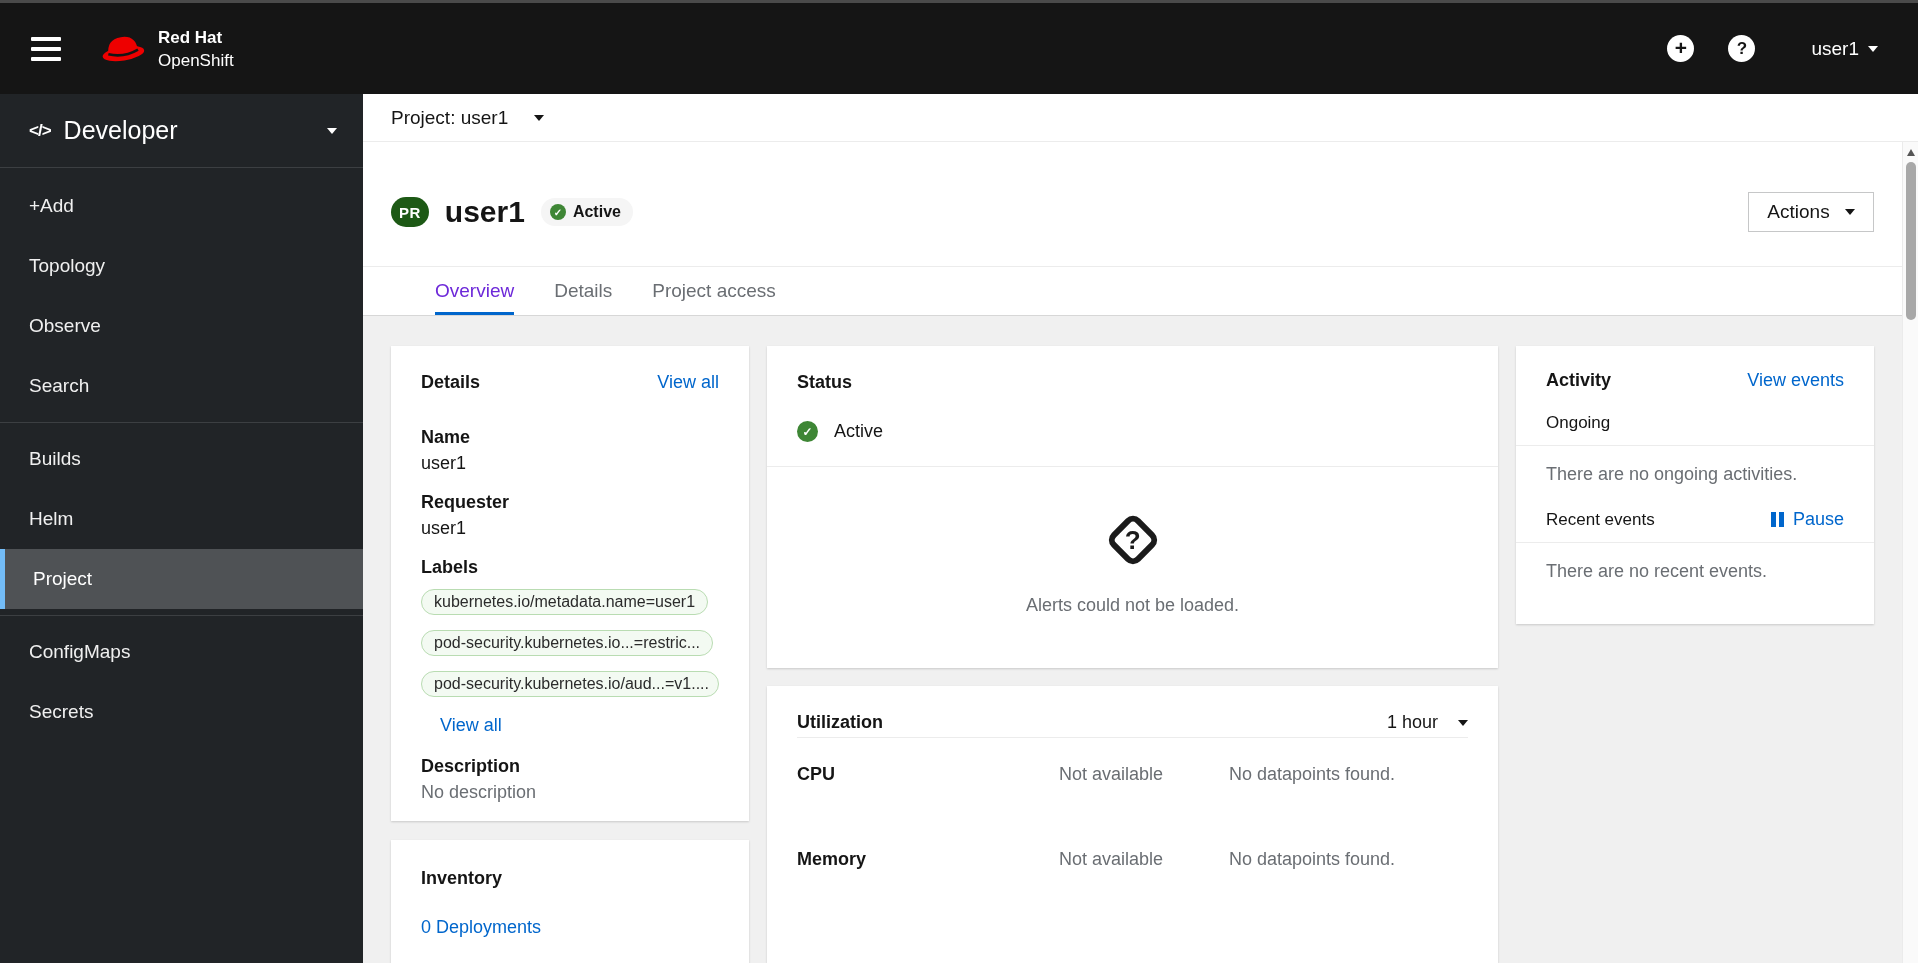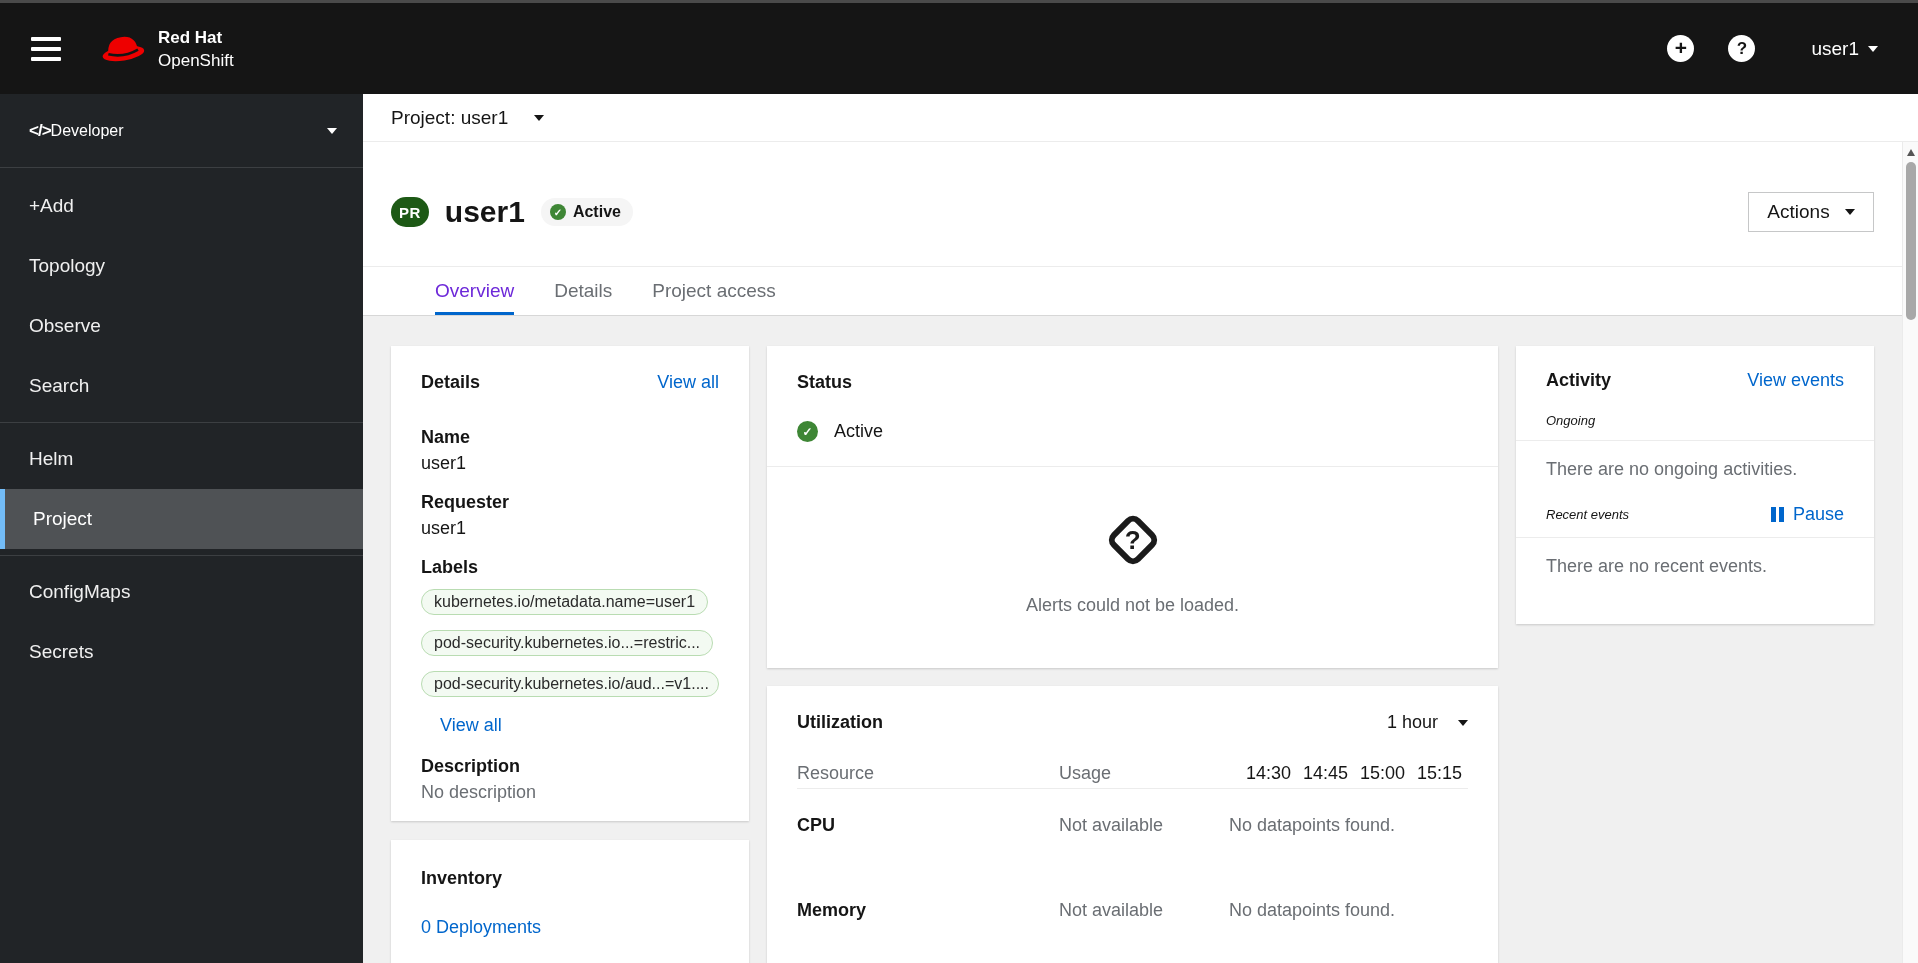--- a/index.html
+++ b/index.html
@@ -27,21 +27,21 @@
     color: #fff; font-size: 19px; font-family: inherit; }
   .caret-down { width: 0; height: 0; border-left: 6px solid transparent; border-right: 6px solid transparent;
     border-top: 7px solid currentColor; display: inline-block; }
   .caret-down.small { border-left-width: 5px; border-right-width: 5px; border-top-width: 6px; }
 
   
   .sidebar { position: absolute; top: 94px; left: 0; bottom: 0; width: 363px; background: #212427; }
   .perspective { height: 74px; display: flex; align-items: center; padding: 0 26px 0 29px;
     color: #fff; border-bottom: 1px solid #3c3f42; cursor: pointer; }
   .code-icon { font-weight: 700; font-size: 17px; letter-spacing: -1px; color: #fff; }
-  .perspective-label { font-size: 16px; }
+  .perspective-label { font-size: 25px; margin-left: 13px; }
   .perspective .caret-down { margin-left: auto; }
   .nav { padding-top: 8px; }
   .nav-item { height: 60px; display: flex; align-items: center; padding-left: 29px;
     color: #f0f0f0; font-size: 19px; cursor: pointer; }
   .nav-item.selected { background: #4f5255; border-left: 5px solid #73bcf7; padding-left: 28px; color: #fff; }
   .nav-divider { border-top: 1px solid #3c3f42; margin: 6px 0; }
 
   
   .main { position: absolute; top: 94px; left: 363px; right: 0; bottom: 0; background: #f0f0f0; }
   .project-bar { height: 48px; background: #fff; border-bottom: 1px solid #ececec;
@@ -125,21 +125,21 @@
   .utilization-card hr.card-divider { margin-top: 4px; }
   .util-row { margin-top: 26px; }
   .util-row.second { margin-top: 64px; }
   .resource-name { font-weight: 600; }
   .util-data { flex: 1 1 auto; text-align: left; }
 
   
   .activity-card { height: 278px; padding: 24px 0 0 0; }
   .act-pad { padding: 0 30px; }
   .act-head { display: flex; justify-content: space-between; align-items: baseline; }
-  .act-sub { font-size: 13px; margin-top: 22px; font-style: italic; }
+  .act-sub { font-size: 17px; margin-top: 22px; }
   .activity-card hr.card-divider { margin-top: 12px; }
   .act-empty { font-size: 18px; margin-top: 18px; }
   .recent-row { display: flex; justify-content: space-between; align-items: center; margin-top: 24px; }
   .pause-btn { display: inline-flex; align-items: center; gap: 9px; }
   .pause-icon { display: inline-flex; gap: 3px; }
   .pause-icon i { width: 5px; height: 15px; background: #0066cc; display: inline-block; }
 
   
   .scrollbar { position: absolute; top: 48px; right: 0; bottom: 0; width: 16px;
     background: #fafafa; border-left: 1px solid #ebebeb; }
@@ -201,20 +201,23 @@
           <span>Topology</span>
         </div>
       <div class="nav-item">
           <span>Observe</span>
         </div>
       <div class="nav-item">
           <span>Search</span>
         </div>
       <div class="nav-divider"></div>
       <div class="nav-item">
+          <span>Builds</span>
+        </div>
+      <div class="nav-item">
           <span>Helm</span>
         </div>
       <div class="nav-item selected">
           <span>Project</span>
         </div>
       <div class="nav-divider"></div>
       <div class="nav-item">
           <span>ConfigMaps</span>
         </div>
       <div class="nav-item">
@@ -302,29 +305,20 @@
           </div>
         </div>
 
         <div class="card utilization-card">
           <div class="util-head">
             <span class="card-title">Utilization</span>
             <button class="duration-toggle">
               <span>1 hour</span>
               <span class="caret-down small"></span>
             </button>
-          </div>
-          <div class="util-cols util-header-row">
-            <span class="util-col-resource muted">Resource</span>
-            <span class="util-col-usage muted">Usage</span>
-            <span class="util-spacer"></span>
-            <span class="time-col"><span>14:30</span><span class="tick"></span></span>
-            <span class="time-col"><span>14:45</span><span class="tick"></span></span>
-            <span class="time-col"><span>15:00</span><span class="tick"></span></span>
-            <span class="time-col"><span>15:15</span><span class="tick"></span></span>
           </div>
           <hr class="card-divider">
           <div class="util-cols util-row">
             <span class="util-col-resource resource-name">CPU</span>
             <span class="util-col-usage muted">Not available</span>
             <span class="util-data muted">No datapoints found.</span>
           </div>
           <div class="util-cols util-row second">
             <span class="util-col-resource resource-name">Memory</span>
             <span class="util-col-usage muted">Not available</span>

